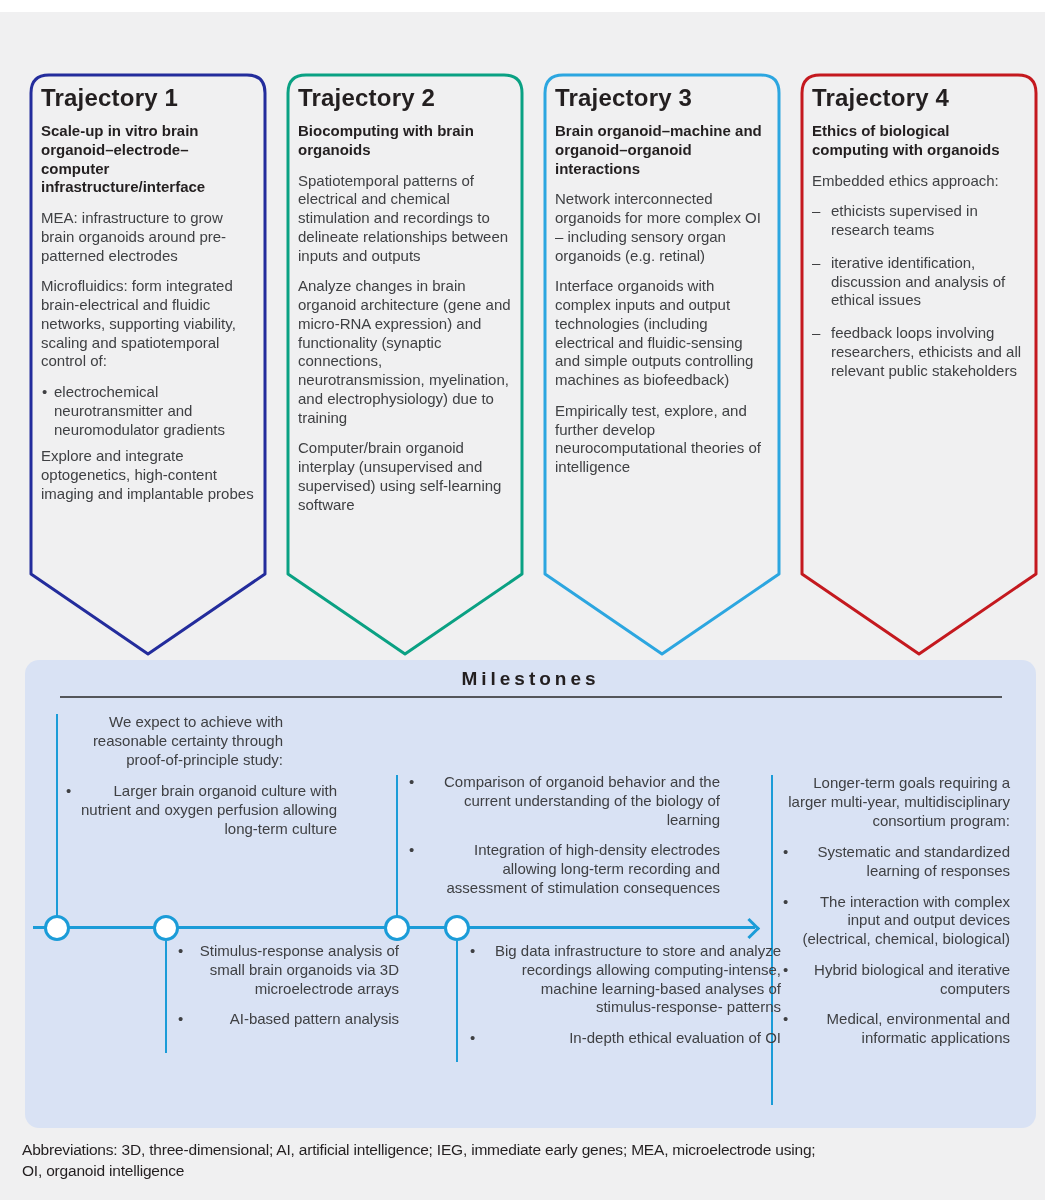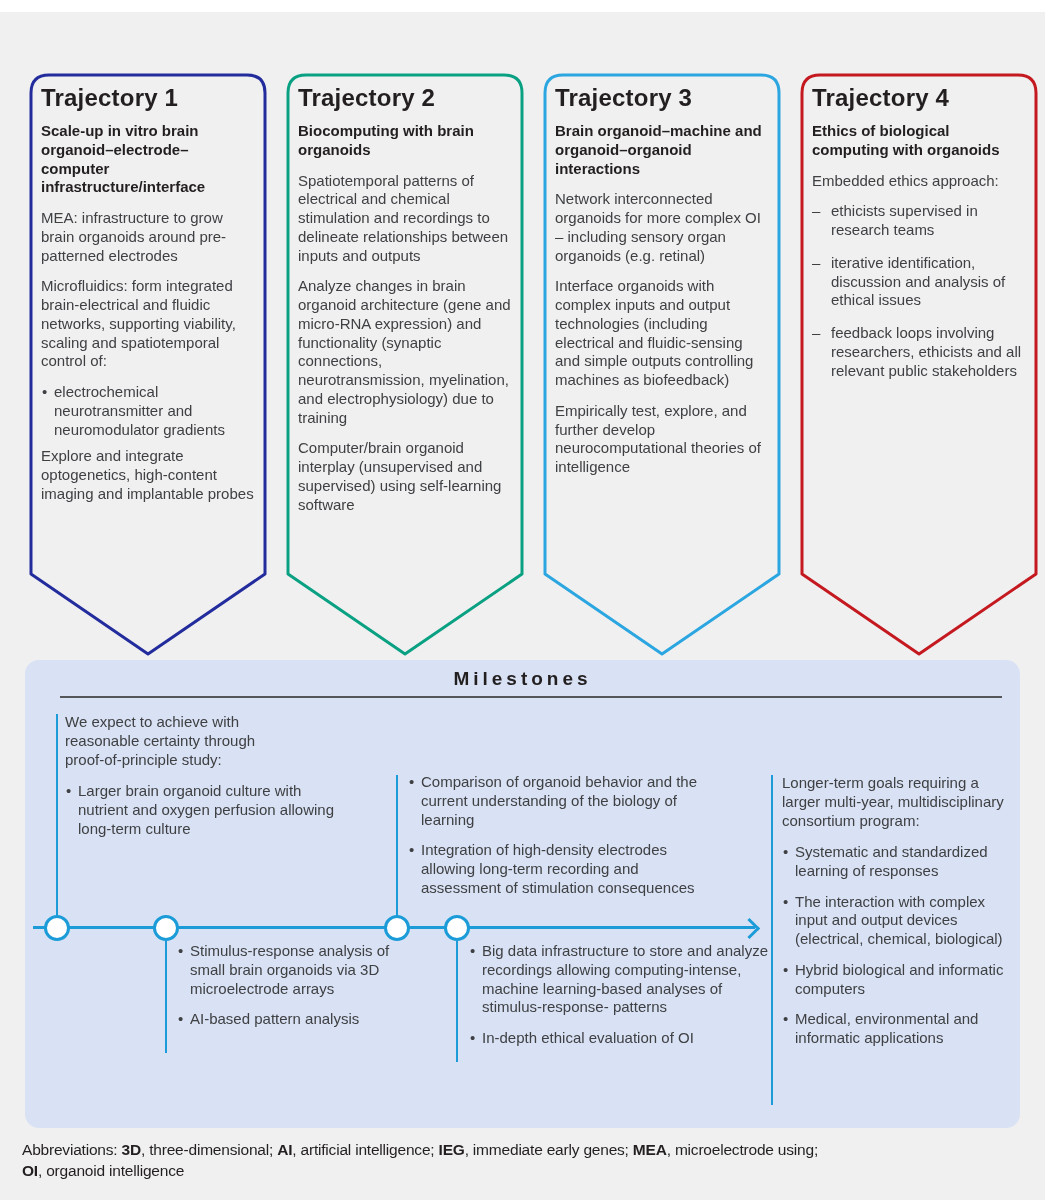--- a/index.html
+++ b/index.html
@@ -27,21 +27,21 @@
   .traj p{font-size:15px;line-height:1.25;margin:0 0 12px 0;}
   .b-item{position:relative;padding-left:13px;font-size:15px;line-height:1.25;margin:0 0 8px 0;}
   .b-item::before{content:"\2022";position:absolute;left:1px;top:0;}
   .d-item{position:relative;padding-left:19px;font-size:15px;line-height:1.25;margin:0 0 14px 0;}
   .d-item::before{content:"\2013";position:absolute;left:0;top:0;}
   .mt{margin-top:4px;}
 
   
   .panel{
     position:absolute;left:25px;top:660px;width:995px;height:468px;
-    background:var(--color-panel_bg,#d9e2f4);border-radius:14px;
+    background:var(--color-panel_bg,#d9e2f4);border-radius:14px;padding-left:16px;
   }
   .panel-title{
     position:absolute;left:0;top:8px;width:100%;text-align:center;
     font-size:19px;font-weight:bold;letter-spacing:4px;
     color:var(--color-heading_text,#231f20);
   }
   .panel-rule{position:absolute;left:35px;top:36px;width:942px;height:2px;background:var(--color-rule,#54565a);}
 
   .tl-line{position:absolute;left:8px;top:266px;width:722px;height:3px;background:var(--color-timeline,#1b9cd8);}
   .tl-arrow{
@@ -49,31 +49,31 @@
     border-top:3px solid var(--color-timeline,#1b9cd8);
     border-right:3px solid var(--color-timeline,#1b9cd8);
     transform:rotate(45deg);
   }
   .tl-node{
     position:absolute;width:20px;height:20px;border-radius:50%;
     background:#ffffff;border:3px solid var(--color-timeline,#1b9cd8);top:255px;
   }
   .conn{position:absolute;width:2px;background:var(--color-timeline,#1b9cd8);}
 
-  .ms-block{position:absolute;font-size:15px;line-height:1.27;}
+  .ms-block{position:absolute;font-size:15px;line-height:1.27;text-align:right;}
   .ms-intro{margin:0 0 13px 0;}
   .ms-block .b-item{margin-bottom:12px;}
 
   
   .footer{
     position:absolute;left:22px;top:1140px;width:1000px;
     font-size:15.5px;line-height:1.35;color:var(--color-heading_text,#231f20);
     letter-spacing:-0.2px;
   }
-  .footer b{font-weight:bold;}
+  .footer b{font-weight:normal;}
 </style>
 </head>
 <body>
 
 <div class="top-strip"></div>
 
 <div class="traj" style="left:28px">
   <svg class="pennant" viewBox="0 0 240 585">
     <path d="M3,21 Q3,3 21,3 L219,3 Q237,3 237,21 L237,502 L120,582 L3,502 Z" fill="none" stroke-width="3" stroke-linejoin="round" stroke="#232c9c"></path>
   </svg>
@@ -160,21 +160,21 @@
 
   <div class="ms-block" style="left:444px;top:282px;width:312px;">
     <div class="b-item">Big data infrastructure to store and analyze recordings allowing computing-intense, machine learning-based analyses of stimulus-response- patterns</div>
     <div class="b-item">In-depth ethical evaluation of OI</div>
   </div>
 
   <div class="ms-block" style="left:757px;top:113px;width:228px;">
     <p class="ms-intro">Longer-term goals requiring a larger multi-year, multidisciplinary consortium program:</p>
     <div class="b-item">Systematic and standardized learning of responses</div>
     <div class="b-item">The interaction with complex input and output devices (electrical, chemical, biological)</div>
-    <div class="b-item">Hybrid biological and informatic computers</div>
+    <div class="b-item">Hybrid biological and iterative computers</div>
     <div class="b-item">Medical, environmental and informatic applications</div>
   </div>
 </div>
 
 <div class="footer">
   <span>Abbreviations:</span>
   <b>3D</b><span>, three-dimensional;</span>
   <b>AI</b><span>, artificial intelligence;</span>
   <b>IEG</b><span>, immediate early genes;</span>
   <b>MEA</b><span>, microelectrode using;</span>

